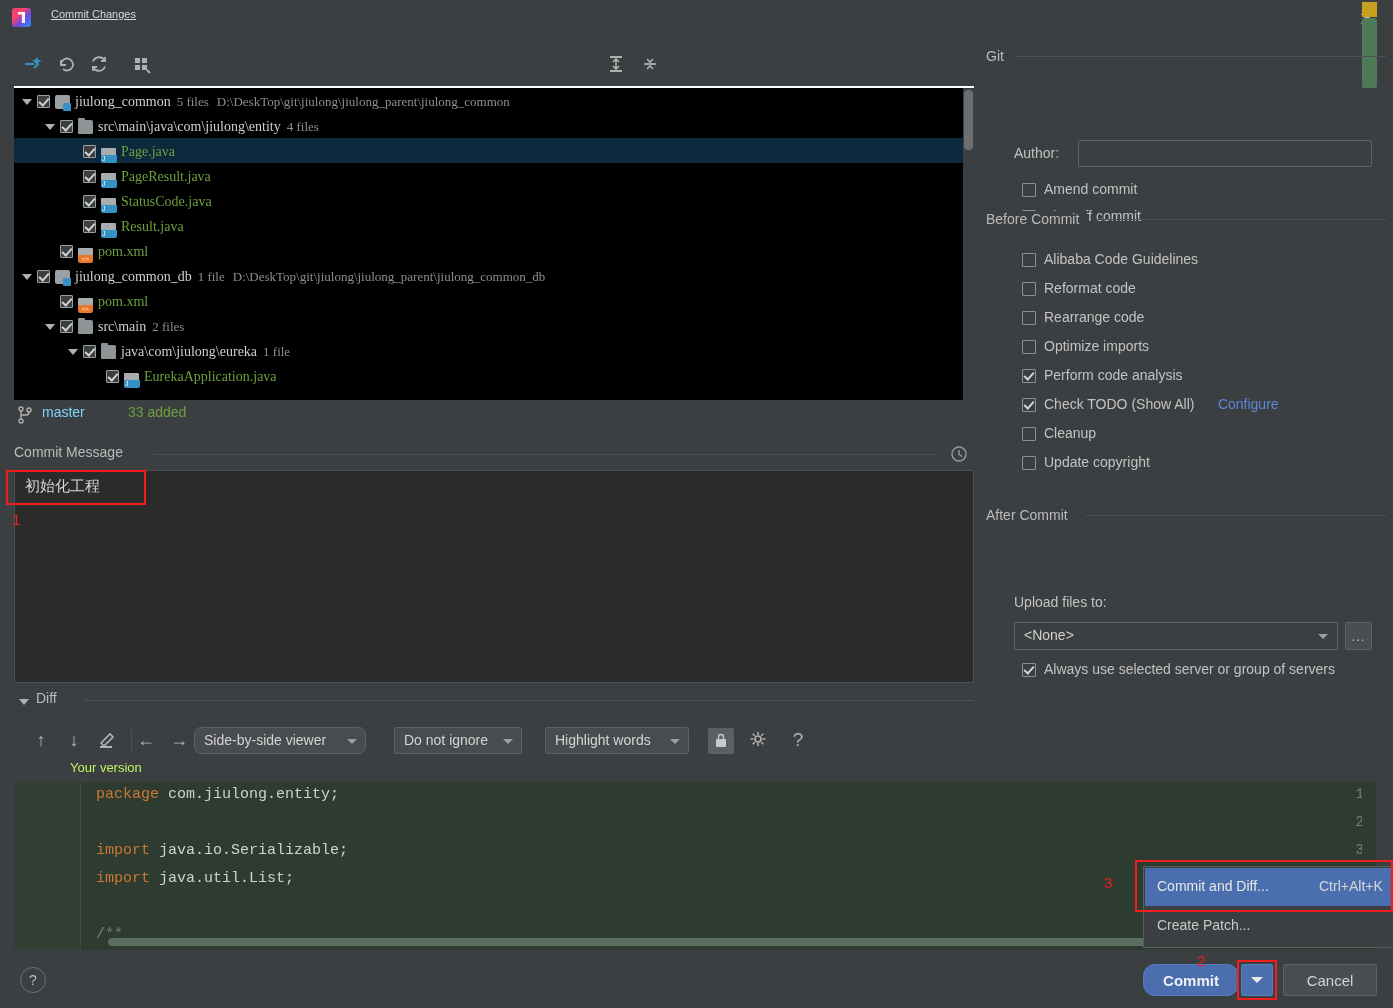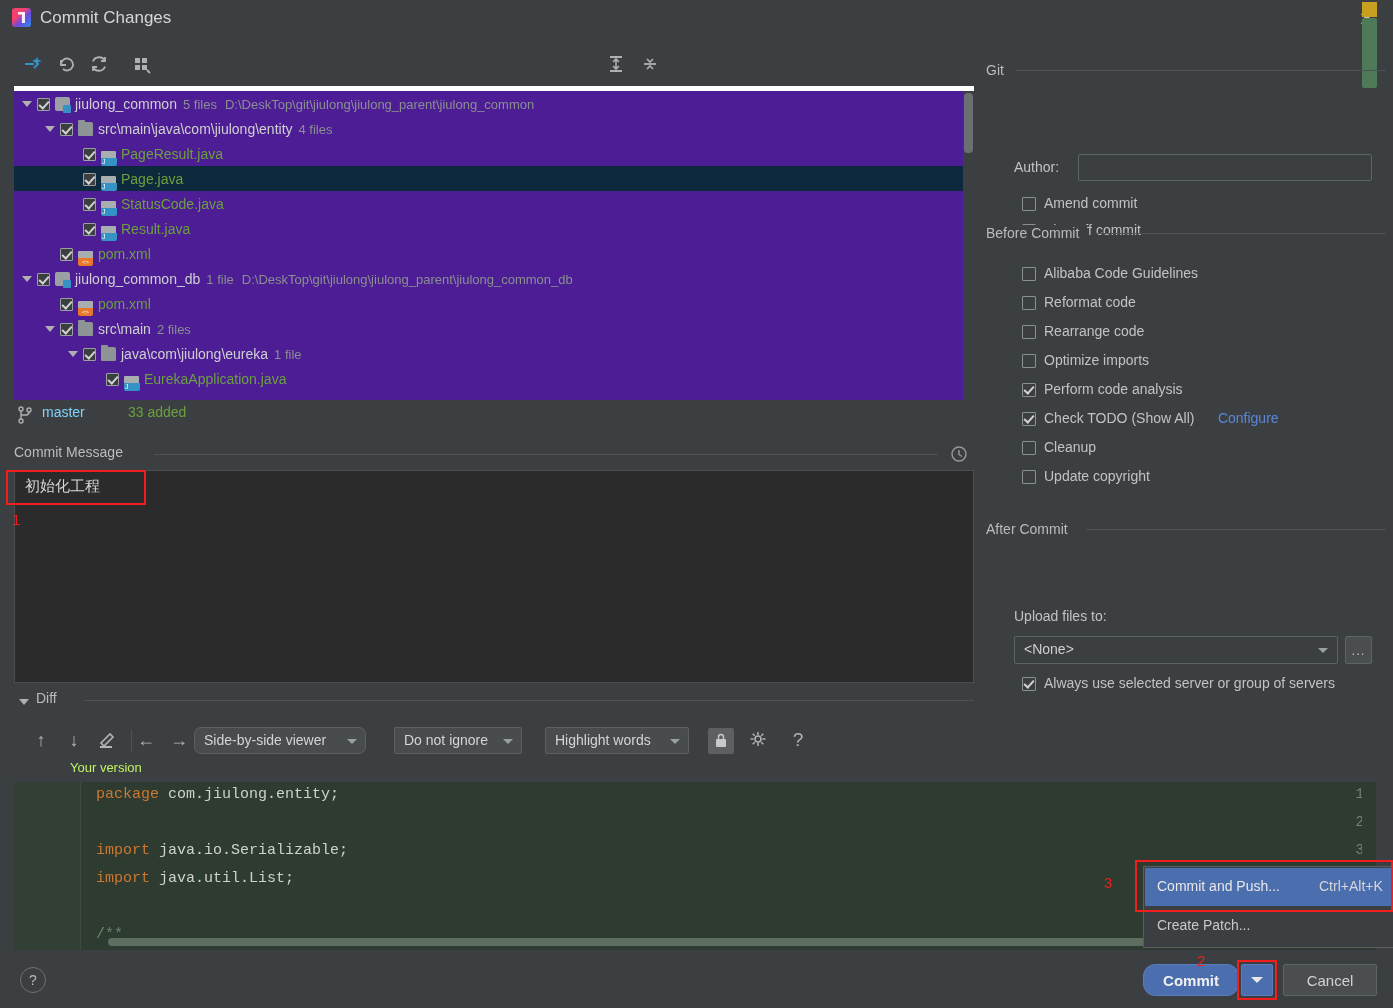--- a/index.html
+++ b/index.html
@@ -13,40 +13,40 @@
     overflow:hidden;
     position:relative;
   }
 
   
   #titlebar { position:absolute; left:0; top:0; width:1393px; height:36px; background:#3c3f41; }
   #app-icon { position:absolute; left:12px; top:8px; width:19px; height:19px; border-radius:3px;
     background:linear-gradient(135deg,#f5426c 0%,#f5426c 35%,#6d4ae0 60%,#2a8cf0 100%); }
   #app-icon:after { content:""; position:absolute; left:6px; top:4px; width:7px; height:11px;
     background:#fff; clip-path:polygon(0 0,100% 0,100% 100%,55% 100%,55% 22%,0 22%); opacity:.92; }
-  #win-title { position:absolute; left:40px; top:8px; font-size:17px; color:#d6d6d6; }
+  #win-title { position:absolute; left:51px; top:8px; font-size:11px; color:#d6d6d6;text-decoration:underline; }
   #close-btn { position:absolute; right:14px; top:8px; width:24px; height:22px; cursor:pointer;
     display:flex; align-items:center; justify-content:center; color:#c6c6c6; font-size:20px; line-height:1; }
 
   
   #toolbar { position:absolute; left:0; top:44px; width:975px; height:40px; }
   .tb-ico { position:absolute; top:6px; width:28px; height:28px; display:flex; align-items:center;
     justify-content:center; cursor:pointer; }
   .tb-sep { position:absolute; top:50px; width:1px; height:20px; background:#4e5254; }
 
   #changelist-label { position:absolute; left:670px; top:55px; font-size:14px; color:#bbb; }
   #changelist-combo { position:absolute; left:763px; top:50px; width:207px; height:28px;
     background:#45494a; border:1px solid #5e6364; border-radius:2px; cursor:pointer; }
   #changelist-value { position:absolute; left:10px; top:4px; font-weight:bold; color:#e8e8e8; font-size:14px; }
   #changelist-arrow { position:absolute; right:9px; top:11px; width:0;height:0;
     border-left:5px solid transparent; border-right:5px solid transparent; border-top:5px solid #7a7f80; }
 
   
   #tree-panel { position:absolute; left:14px; top:86px; width:960px; height:314px;
-    background:#4c1d95; border-top:5px solid #ffffff; overflow:hidden; }
+    background:#000000; border-top:2px solid #ffffff; overflow:hidden;font-family:Liberation Serif, serif; }
   .row { position:relative; height:25px; line-height:25px; white-space:nowrap; padding-left:0; }
   .row.sel { background:#0d293e; }
   .tw { display:inline-block; width:0; height:0; vertical-align:middle;
     border-left:5px solid transparent; border-right:5px solid transparent; border-top:6px solid #b0b0b0;
     margin-right:5px; cursor:pointer; }
   .cb { display:inline-block; width:13px; height:13px; border:1px solid #9a9fa1; background:#3c3f41;
     vertical-align:middle; position:relative; margin-right:5px; cursor:pointer; border-radius:1px; }
   .cb:after { content:""; position:absolute; left:3px; top:0px; width:4px; height:8px;
     border:solid #d2d2d2; border-width:0 2px 2px 0; transform:rotate(42deg); }
   .ic { display:inline-block; width:15px; height:14px; vertical-align:middle; margin-right:5px; position:relative; }
@@ -124,21 +124,21 @@
   .cm { color:#6f8470; }
   #ed-vsep { position:absolute; left:66px; top:0; width:1px; height:168px; background:#3c4b3f; }
   #ed-hscroll { position:absolute; left:94px; bottom:4px; width:1050px; height:8px;
     background:#5d6d5f; border-radius:4px; cursor:pointer; }
   #ed-markbar { position:absolute; right:0; top:0; width:14px; height:168px; background:#2d3b30; }
   #ed-mark-yellow { position:absolute; right:16px; top:2px; width:15px; height:15px; background:#c8a020; }
   #ed-mark-green { position:absolute; right:16px; top:18px; width:15px; height:70px;
     background:#4f7a57; border-radius:2px; }
 
   
-  #right { position:absolute; left:986px; top:56px; width:400px; height:640px; }
+  #right { position:absolute; left:986px; top:42px; width:400px; height:640px; }
   .grp-title { position:absolute; font-size:14px; color:#bbb; background:#3c3f41; padding-right:8px; }
   .grp-line { position:absolute; height:1px; background:#4e5254; }
 
   .chk { position:absolute; width:14px; height:14px; border:1px solid #8b9093; background:#3c3f41;
     border-radius:1px; cursor:pointer; }
   .chk.on:after { content:""; position:absolute; left:3px; top:0px; width:4px; height:8px;
     border:solid #d4d4d4; border-width:0 2px 2px 0; transform:rotate(42deg); }
   .chk-lbl { position:absolute; font-size:14px; color:#c2c2c2; cursor:pointer; white-space:nowrap; }
 
   #author-label { position:absolute; left:28px; top:103px; font-size:14px; color:#c2c2c2; }
@@ -241,22 +241,22 @@
   <div id="changelist-combo">
     <span id="changelist-value">Default Changelist</span>
     <i id="changelist-arrow"></i>
   </div>
 </div>
 
 <div id="tree-panel">
   <div id="tree-rows">
       <div class="row"><span style="display:inline-block;width:8px"></span><span class="tw"></span><span class="cb"></span><span class="ic mod"></span><span class="nm plain">jiulong_common</span><span class="cnt">5 files</span><span class="pth">D:\DeskTop\git\jiulong\jiulong_parent\jiulong_common</span></div>
       <div class="row"><span style="display:inline-block;width:31px"></span><span class="tw"></span><span class="cb"></span><span class="ic folder"></span><span class="nm plain">src\main\java\com\jiulong\entity</span><span class="cnt">4 files</span></div>
+      <div class="row sel"><span style="display:inline-block;width:54px"></span><span style="display:inline-block;width:15px"></span><span class="cb"></span><span class="ic java"></span><span class="nm green">Page.java</span></div>
       <div class="row"><span style="display:inline-block;width:54px"></span><span style="display:inline-block;width:15px"></span><span class="cb"></span><span class="ic java"></span><span class="nm green">PageResult.java</span></div>
-      <div class="row sel"><span style="display:inline-block;width:54px"></span><span style="display:inline-block;width:15px"></span><span class="cb"></span><span class="ic java"></span><span class="nm green">Page.java</span></div>
       <div class="row"><span style="display:inline-block;width:54px"></span><span style="display:inline-block;width:15px"></span><span class="cb"></span><span class="ic java"></span><span class="nm green">StatusCode.java</span></div>
       <div class="row"><span style="display:inline-block;width:54px"></span><span style="display:inline-block;width:15px"></span><span class="cb"></span><span class="ic java"></span><span class="nm green">Result.java</span></div>
       <div class="row"><span style="display:inline-block;width:31px"></span><span style="display:inline-block;width:15px"></span><span class="cb"></span><span class="ic xml"></span><span class="nm green">pom.xml</span></div>
       <div class="row"><span style="display:inline-block;width:8px"></span><span class="tw"></span><span class="cb"></span><span class="ic mod"></span><span class="nm plain">jiulong_common_db</span><span class="cnt">1 file</span><span class="pth">D:\DeskTop\git\jiulong\jiulong_parent\jiulong_common_db</span></div>
       <div class="row"><span style="display:inline-block;width:31px"></span><span style="display:inline-block;width:15px"></span><span class="cb"></span><span class="ic xml"></span><span class="nm green">pom.xml</span></div>
       <div class="row"><span style="display:inline-block;width:31px"></span><span class="tw"></span><span class="cb"></span><span class="ic folder"></span><span class="nm plain">src\main</span><span class="cnt">2 files</span></div>
       <div class="row"><span style="display:inline-block;width:54px"></span><span class="tw"></span><span class="cb"></span><span class="ic folder"></span><span class="nm plain">java\com\jiulong\eureka</span><span class="cnt">1 file</span></div>
       <div class="row"><span style="display:inline-block;width:77px"></span><span style="display:inline-block;width:15px"></span><span class="cb"></span><span class="ic java"></span><span class="nm green">EurekaApplication.java</span></div>
     </div>
   <div id="tree-scroll-track">
@@ -400,21 +400,21 @@
     <i id="upload-arrow"></i>
   </div>
   <div id="upload-browse">...</div>
 
   <div class="chk on" style="left:36px; top:621px;"></div>
   <span class="chk-lbl" style="left:58px; top:619px;">Always use selected server or group of servers</span>
 </div>
 
 <div id="popup">
   <div id="pm-item1">
-    <span id="pm-item1-lbl">Commit and Push...</span>
+    <span id="pm-item1-lbl">Commit and Diff...</span>
     <span id="pm-item1-key">Ctrl+Alt+K</span>
   </div>
   <div id="pm-item2">
     <span id="pm-item2-lbl">Create Patch...</span>
   </div>
 </div>
 <div id="ann3-box"></div>
 <div id="ann3-num">3</div>
 
 <div id="help-btn">?</div>

